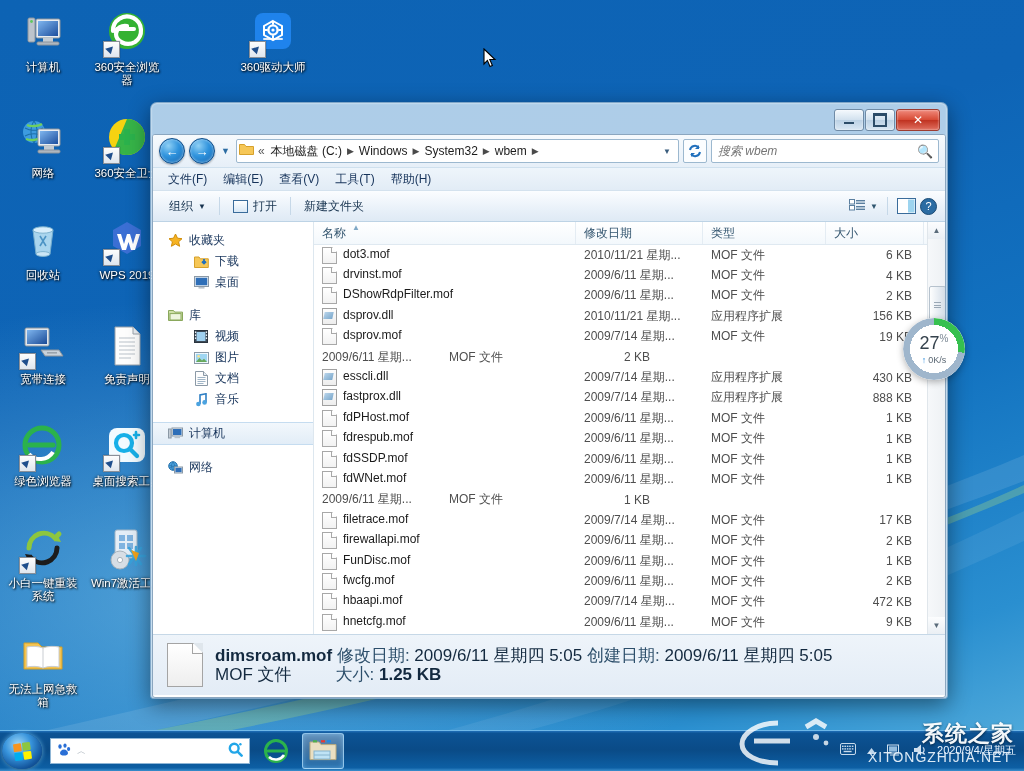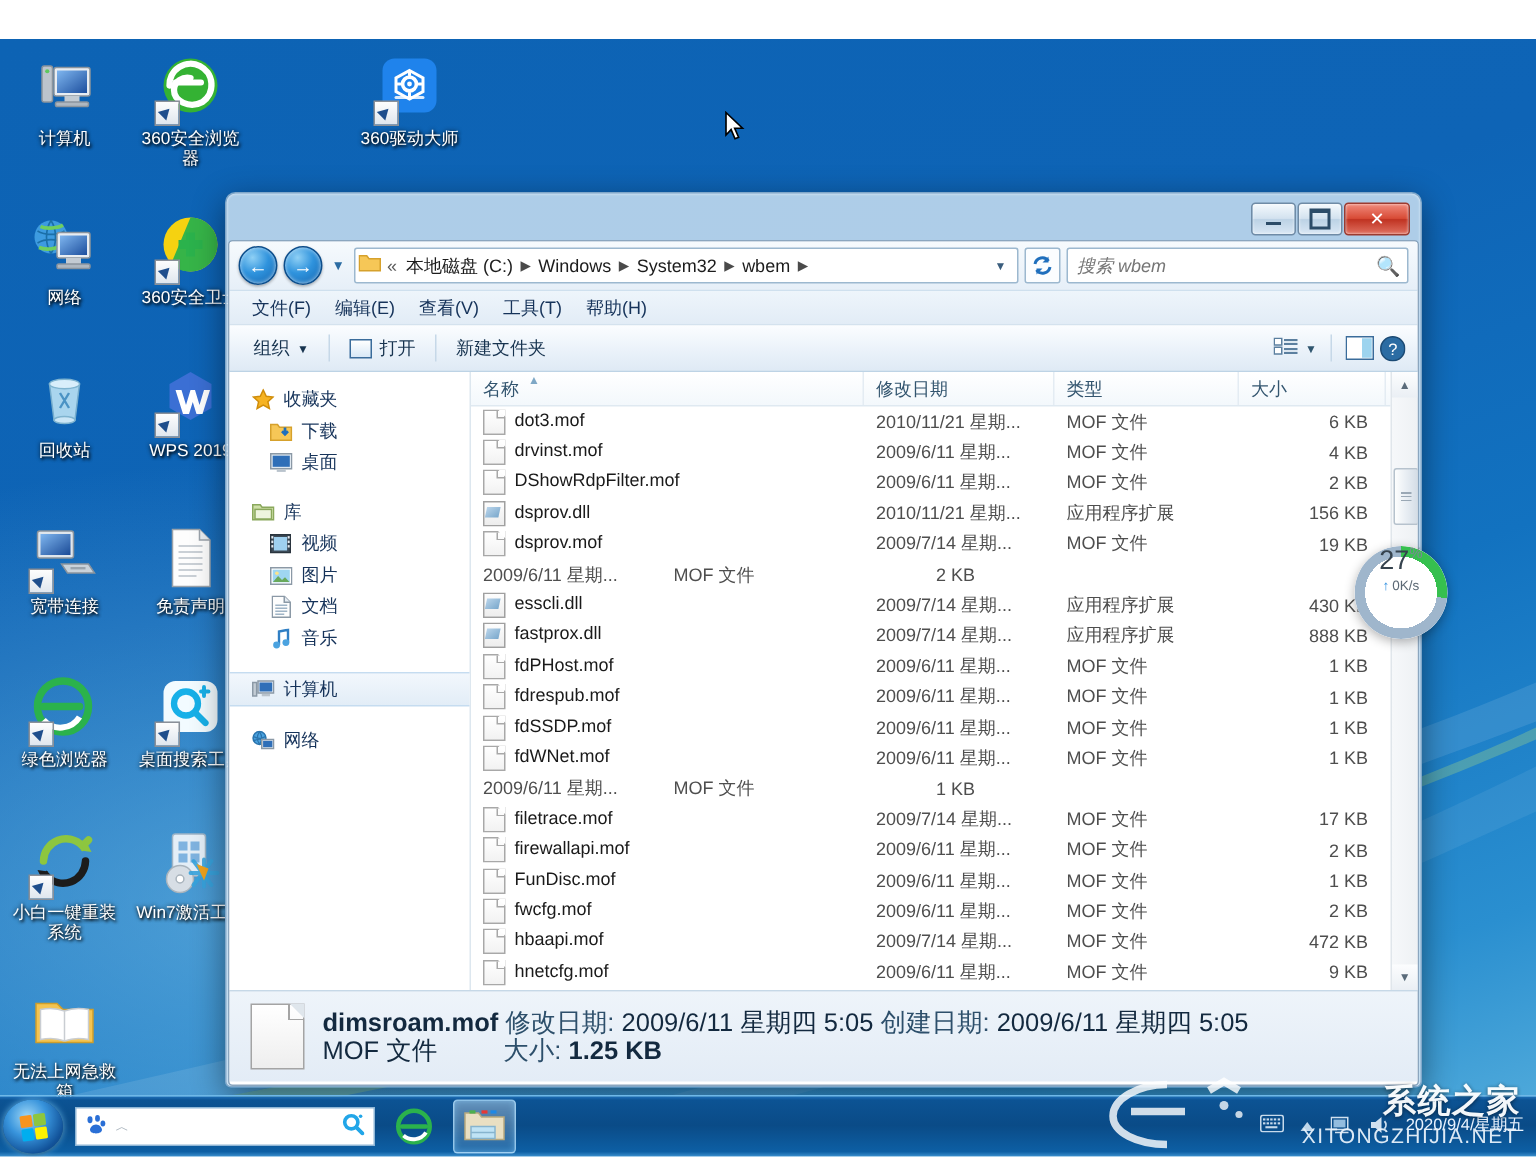--- a/index.html
+++ b/index.html
@@ -8,21 +8,20 @@
     font-family:"Liberation Sans","DejaVu Sans",sans-serif;
     font-size:12px;
     -webkit-font-smoothing:antialiased;
   }
   
   #desktop{
     position:absolute;inset:0;
     background:
       radial-gradient(ellipse 900px 500px at 18% 78%, rgba(130,200,235,.55) 0%, rgba(130,200,235,0) 60%),
       linear-gradient(160deg,#0d63b4 0%,#0e64b6 38%,#1272c0 62%,#2a8fd0 85%,#58b0dd 100%);
-    margin-top: 26px;
   }
   #desktop .swoosh{
     position:absolute;left:0;bottom:0;width:100%;height:330px;overflow:hidden;pointer-events:none;
   }
   #desktop .swoosh svg{position:absolute;left:0;bottom:0;}
 
   
   .icon-grid{position:absolute;top:6px;left:0;width:330px;}
   .dicon{
     position:absolute;width:78px;text-align:center;color:#fff;
@@ -126,21 +125,21 @@
   .cmdbar .right{margin-left:auto;display:flex;align-items:center;gap:4px;}
   .openicon{width:13px;height:11px;border:1px solid #3a6c9b;background:linear-gradient(#fff,#d8e8f6);display:inline-block;}
 
   
   .split{display:flex;height:412px;background:#fff;}
   .navpane{
     width:160px;background:#fff;border-right:1px solid #dde7ef;
     padding:8px 0 0 0;font-size:12px;color:#16335a;position:relative;
   }
   .navitem{display:flex;align-items:center;gap:6px;height:21px;padding-left:14px;color:#16335a;}
-  .navitem.child{padding-left:26px;}
+  .navitem.child{padding-left:40px;}
   .navitem.sel{
     background:linear-gradient(#f2f7fc,#e2edf7);border:1px solid #c5dcf0;border-left:0;border-right:0;
     margin:0;height:21px;
   }
   .navgap{height:12px;}
   .navpane .ico{width:16px;height:16px;flex:0 0 16px;display:flex;align-items:center;justify-content:center;font-size:13px;line-height:1;}
 
   .listpane{flex:1;display:flex;flex-direction:column;min-width:0;position:relative;background:#fff;}
   .colhdr{
     height:22px;display:flex;align-items:center;
@@ -200,23 +199,23 @@
     content:"";position:absolute;right:-1px;top:-1px;border-left:10px solid transparent;border-top:10px solid #dfe6ec;
     box-shadow:-1px 1px 0 #a4a4a4;
   }
   .details .meta{font-size:17px;color:#1c3b57;line-height:19px;}
   .details .meta .k{color:#2d4f6b;}
   .details .meta .v{color:#13293f;}
   .details .meta .r2{display:flex;gap:44px;}
 
   
   #speedball{
-    position:absolute;left:903px;top:338px;width:62px;height:62px;border-radius:50%;
+    position:absolute;left:903px;top:318px;width:62px;height:62px;border-radius:50%;
     background:#fff;box-shadow:0 2px 7px rgba(0,0,0,.3);
-    display:flex;flex-direction:column;align-items:center;
+    display:flex;flex-direction:column;align-items:center;justify-content:center;
   }
   #speedball .ring{position:absolute;inset:0;border-radius:50%;
     background:conic-gradient(from 0deg,#36c04f 0% 27%,#9fb6cc 27% 100%);
     -webkit-mask:radial-gradient(circle,transparent 0 24px,#000 24px);
             mask:radial-gradient(circle,transparent 0 24px,#000 24px);}
   #speedball .pct{font-size:18px;color:#35424d;line-height:1;position:relative;}
   #speedball .pct sup{font-size:10px;color:#7b8894;}
   #speedball .kb{font-size:9px;color:#5b6874;margin-top:3px;position:relative;display:flex;align-items:center;gap:2px;}
   #speedball .kb .up{color:#2f8fe0;font-size:9px;}
 

